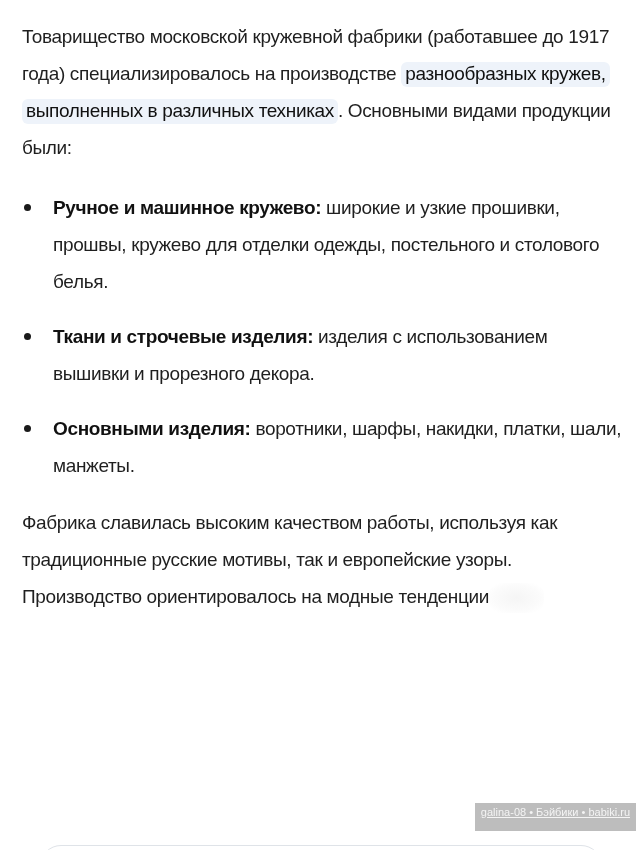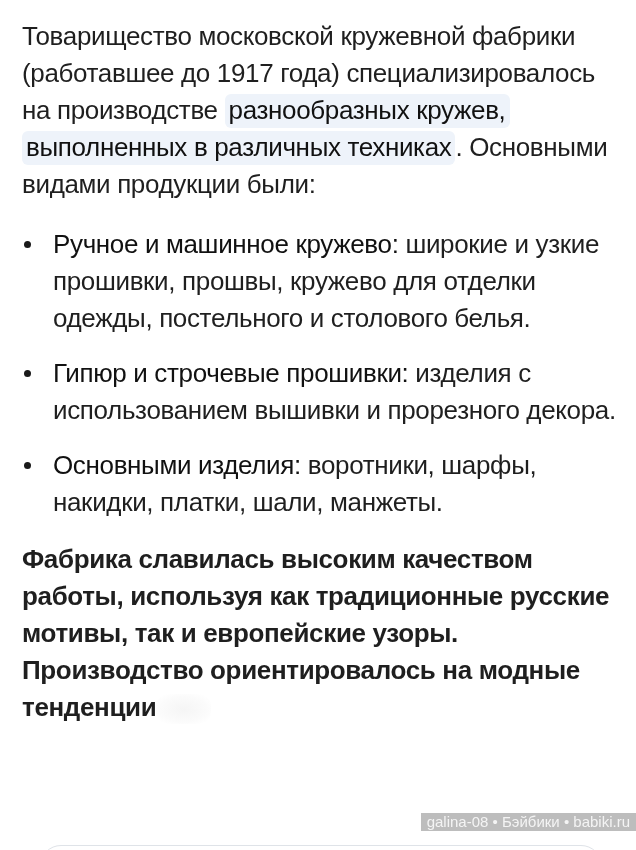--- a/index.html
+++ b/index.html
@@ -13,21 +13,21 @@
       overflow: hidden;
       position: relative;
       font-family: "Liberation Sans", "DejaVu Sans", sans-serif;
       color: #1f1f1f;
     }
     .content {
       position: absolute;
       left: 22px;
       top: 18px;
       width: 600px;
-      font-size: 26px;
+      font-size: 19px;
       line-height: 37px;
       letter-spacing: -0.35px;
     }
     p {
       margin: 0;
     }
     .intro {
       width: 600px;
     }
     .hl {
@@ -52,39 +52,38 @@
     ul.products li .bullet {
       position: absolute;
       left: 2px;
       top: 15px;
       width: 7px;
       height: 7px;
       border-radius: 50%;
       background: #1a1a1a;
     }
     ul.products li b {
-      font-weight: 400;
+      font-weight: 700;
       color: #111;
     }
     .li-text {
       display: block;
     }
     .blur-smudge {
       display: inline-block;
       width: 150px;
       height: 30px;
       vertical-align: middle;
       background: radial-gradient(ellipse at center, #f4f4f4 0%, #fafafa 55%, #ffffff 80%);
       border-radius: 15px;
       margin-left: 6px;
     }
     .outro {
       margin-top: 20px;
       width: 600px;
-      font-weight: bold;
     }
     .tail-smudge {
       display: inline-block;
       width: 55px;
       height: 30px;
       vertical-align: middle;
       background: radial-gradient(ellipse at center, #f5f5f5 0%, #fbfbfb 60%, #ffffff 85%);
       border-radius: 12px;
     }
     .bottom-card {
@@ -94,46 +93,47 @@
       width: 560px;
       height: 40px;
       border: 1px solid #dfe3e8;
       border-radius: 22px;
       background: #ffffff;
     }
     .watermark {
       position: absolute;
       right: 0;
       bottom: 19px;
-      height: 18px;
+      height: 28px;
       padding: 0 6px;
       background: rgba(170, 170, 170, 0.78);
       color: #f4f4f4;
       font-family: "Liberation Sans", sans-serif;
-      font-size: 15px;
+      font-size: 11px;
       line-height: 18px;
       letter-spacing: 0;
       white-space: nowrap;
+      text-decoration: underline;
     }
   </style>
 </head>
 <body>
 
 <div class="content">
 
   <p class="intro"><span>Товарищество московской кружевной фабрики (работавшее до 1917 года) специализировалось на производстве </span><span class="hl">разнообразных кружев, выполненных в различных техниках</span><span>. Основными видами продукции были:</span></p>
 
   <ul class="products">
     <li>
       <span class="bullet"></span>
       <span class="li-text"><b>Ручное и машинное кружево:</b><span> широкие и узкие прошивки, прошвы, кружево для отделки одежды, постельного и столового белья.</span></span>
     </li>
     <li>
       <span class="bullet"></span>
-      <span class="li-text"><b>Гипюр и строчевые прошивки:</b><span> изделия с использованием вышивки и прорезного декора.</span></span>
+      <span class="li-text"><b>Ткани и строчевые изделия:</b><span> изделия с использованием вышивки и прорезного декора.</span></span>
     </li>
     <li>
       <span class="bullet"></span>
       <span class="li-text"><b>Основными изделия:</b><span> воротники, шарфы, накидки, платки, шали, манжеты.</span></span>
     </li>
   </ul>
 
   <p class="outro"><span>Фабрика славилась высоким качеством работы, используя как традиционные русские мотивы, так и европейские узоры. Производство ориентировалось на модные тенденции</span><span class="tail-smudge"></span></p>
 
 </div>

